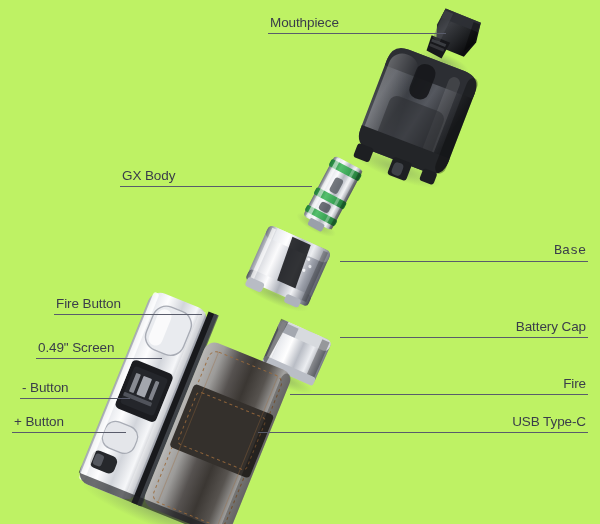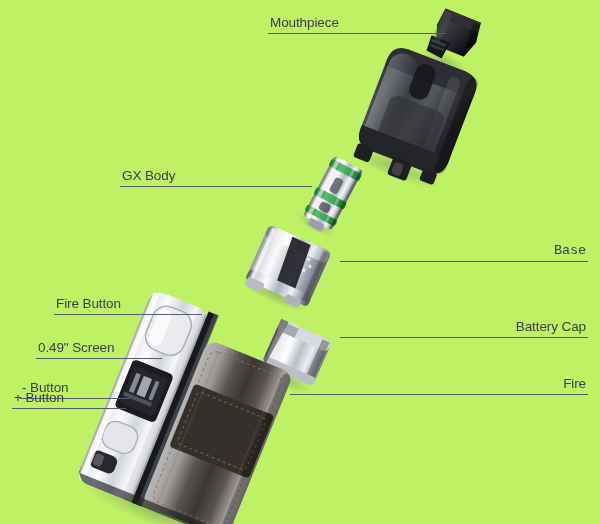--- a/index.html
+++ b/index.html
@@ -279,35 +279,39 @@
   <div class="callout left" style="left:36px; top:341px; width:126px;">
     <span class="lbl">0.49" Screen</span>
     <span class="rule"></span>
   </div>
 
   <div class="callout left" style="left:20px; top:381px; width:110px;">
     <span class="lbl">- Button</span>
     <span class="rule"></span>
   </div>
 
-  <div class="callout left" style="left:12px; top:391px; width:114px;">
+  <div class="callout left" style="left:12px; top:415px; width:114px;">
     <span class="lbl">+ Button</span>
     <span class="rule"></span>
   </div>
 
 
   <div class="callout right" style="left:340px; top:244px; width:248px;font-family:Liberation Mono, monospace;">
     <span class="lbl">Base</span>
     <span class="rule"></span>
   </div>
 
   <div class="callout right" style="left:340px; top:320px; width:248px;">
     <span class="lbl">Battery Cap</span>
     <span class="rule"></span>
   </div>
 
   <div class="callout right" style="left:290px; top:377px; width:298px;">
     <span class="lbl">Fire</span>
     <span class="rule"></span>
   </div>
 
+  <div class="callout right" style="left:258px; top:415px; width:330px;">
+    <span class="lbl">USB Type-C</span>
+    <span class="rule"></span>
+  </div>
 
 </div>
 
 </body></html>

